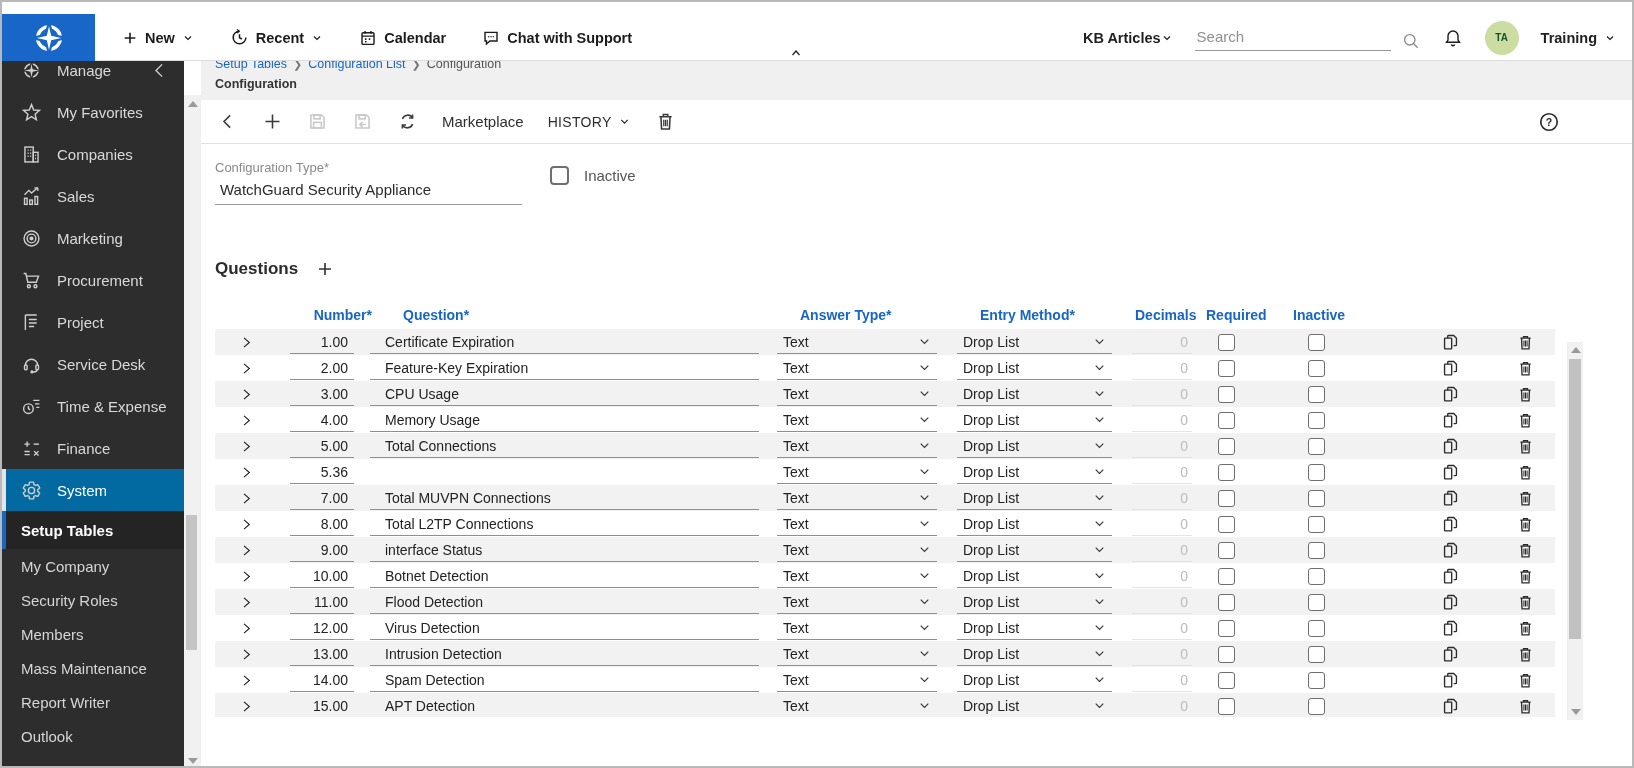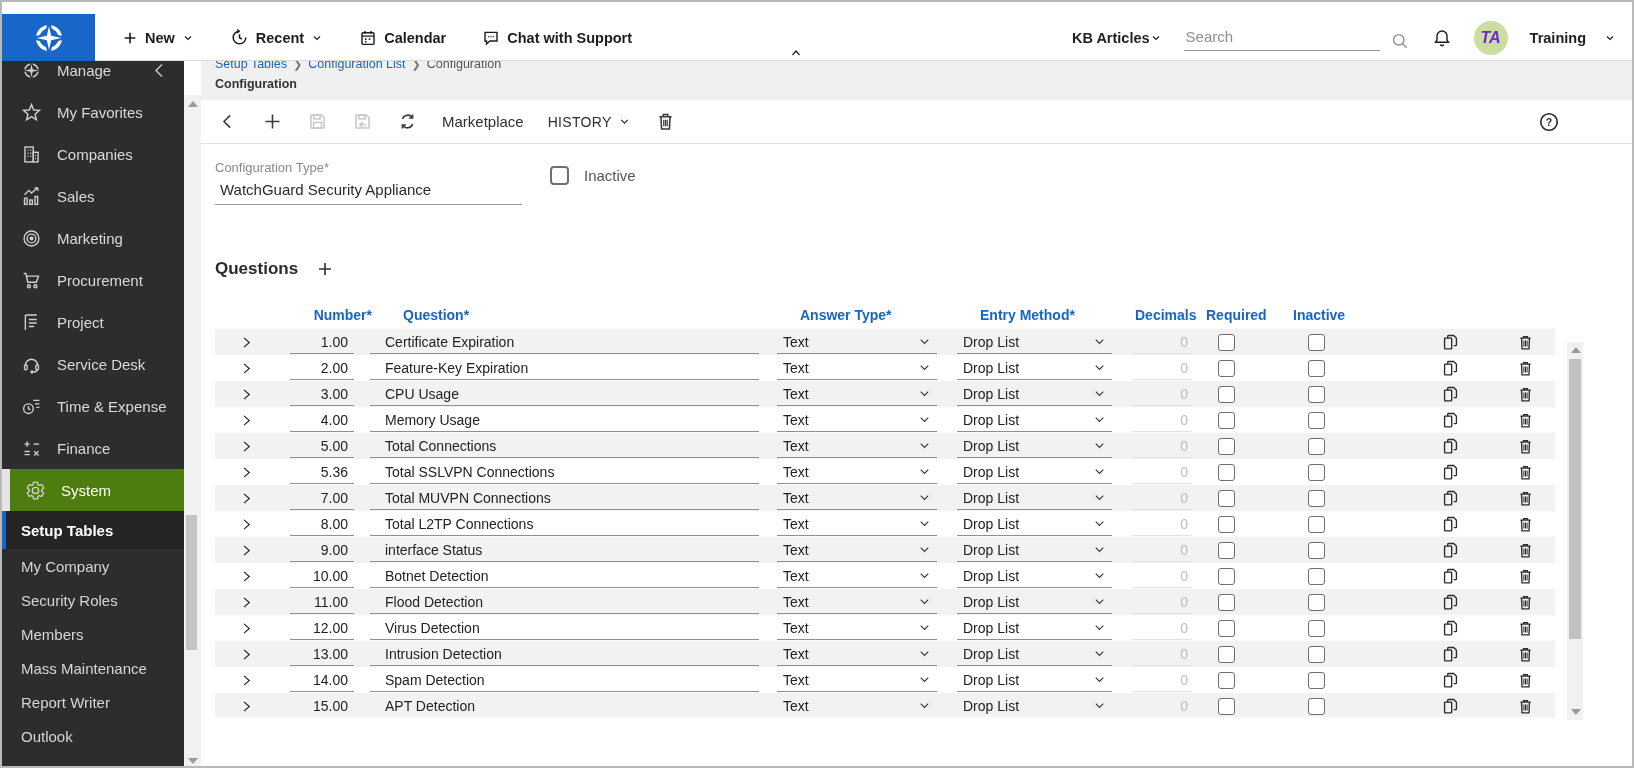--- a/index.html
+++ b/index.html
@@ -15,30 +15,30 @@
   .tb-item svg { display:block; }
   .caret { width:12px; height:12px; stroke:#1c1c1c; stroke-width:2.4; fill:none; }
   #tb-collapse { position:absolute; left:786px; top:31px; width:16px; height:12px; }
   #tb-collapse svg { width:16px; height:12px; stroke:#1c1c1c; stroke-width:2.4; fill:none; }
   .tb-right { position:absolute; right:16px; top:0; height:47px; display:flex; align-items:center; gap:22px; }
   #kb-dd { display:flex; align-items:center; font-size:14.5px; font-weight:700; }
   #searchwrap { display:flex; align-items:flex-end; gap:10px; }
   #search-input { width:196px; border:none; border-bottom:1px solid #9a9a9a; font-size:15px; padding:3px 2px 5px 2px; outline:none; font-family:"Liberation Sans",sans-serif; color:#333; }
   #search-input::placeholder { color:#8f8f8f; }
   .tbicon { width:20px; height:20px; stroke:#1c1c1c; stroke-width:1.7; fill:none; }
-  #avatar { width:34px; height:34px; border-radius:50%; background:#cbdda1; color:#6d28d9; font-size:16px; font-weight:700; display:flex; align-items:center; justify-content:center;font-style:italic; }
-  #user-dd { display:flex; align-items:center; gap:18px; font-size:14.5px; font-weight:700; }
+  #avatar { width:34px; height:34px; border-radius:50%; background:#cbdda1; color:#14532d; font-size:10px; font-weight:700; display:flex; align-items:center; justify-content:center; }
+  #user-dd { display:flex; align-items:center; gap:7px; font-size:14.5px; font-weight:700; }
 
   
   #sidebar { position:absolute; left:0; top:47px; width:182px; height:721px; background:#2d2d2d; color:#d9d9d9; z-index:4; }
   .sb-item { height:42px; display:flex; align-items:center; padding-left:19px; gap:15px; font-size:15px; cursor:pointer; }
   .sb-item svg, .sb-item .txticon { width:21px; height:21px; stroke:#cfcfcf; stroke-width:1.6; fill:none; flex:none; }
   .sb-item .lbl { flex:1; }
   .sb-collapse { margin-right:14px; width:11px; height:15px; stroke:#cfcfcf; stroke-width:2.2; fill:none; }
-  .sb-sel { background:#4d7c0f; border-left:8px solid #e5e5e5; padding-left:15px;align-items:center; }
+  .sb-sel { background:#0369a1; border-left:4px solid #e5e5e5; padding-left:15px;align-items:center; }
   .sb-sub { height:34px; display:flex; align-items:center; padding-left:19px; font-size:15px; color:#d6d6d6; cursor:pointer; }
   .sb-sub.active { font-weight:700; color:#fff; background:#242424; border-left:4px solid #1766c2; padding-left:15px; height:38px; }
   #sb-scroll { position:absolute; left:182px; top:47px; width:17px; height:721px; background:#fff; z-index:4; }
   #sb-track { position:absolute; left:0; top:46px; width:100%; height:675px; background:#f1f1f1; }
   .scroll-arrow { position:absolute; left:3.5px; width:0; height:0; border-left:5px solid transparent; border-right:5px solid transparent; }
   .arrow-up { border-bottom:6px solid #9a9a9a; top:6px; }
   .arrow-down { border-top:6px solid #9a9a9a; bottom:6px; }
   #sb-thumb { position:absolute; left:1.5px; top:420px; width:11px; height:135px; background:#c4c4c4; }
 
   
@@ -616,21 +616,20 @@
     </span>
   </div>
 
   <div class="trow">
     <span class="rc expand">
       <svg viewBox="0 0 24 24">
                   <polyline points="8 4.5 16.5 12 8 19.5"></polyline>
                 </svg>
     </span>
     <span class="rc fld numf">5.36</span>
-    <span class="rc fld qf">Total SSLVPN Connections</span>
     <span class="rc sel ansf">
       <span class="selv">Text</span>
       <svg class="dd" viewBox="0 0 24 24">
                   <polyline points="5 8.5 12 15.5 19 8.5"></polyline>
                 </svg>
     </span>
     <span class="rc sel entf">
       <span class="selv">Drop List</span>
       <svg class="dd" viewBox="0 0 24 24">
                   <polyline points="5 8.5 12 15.5 19 8.5"></polyline>

